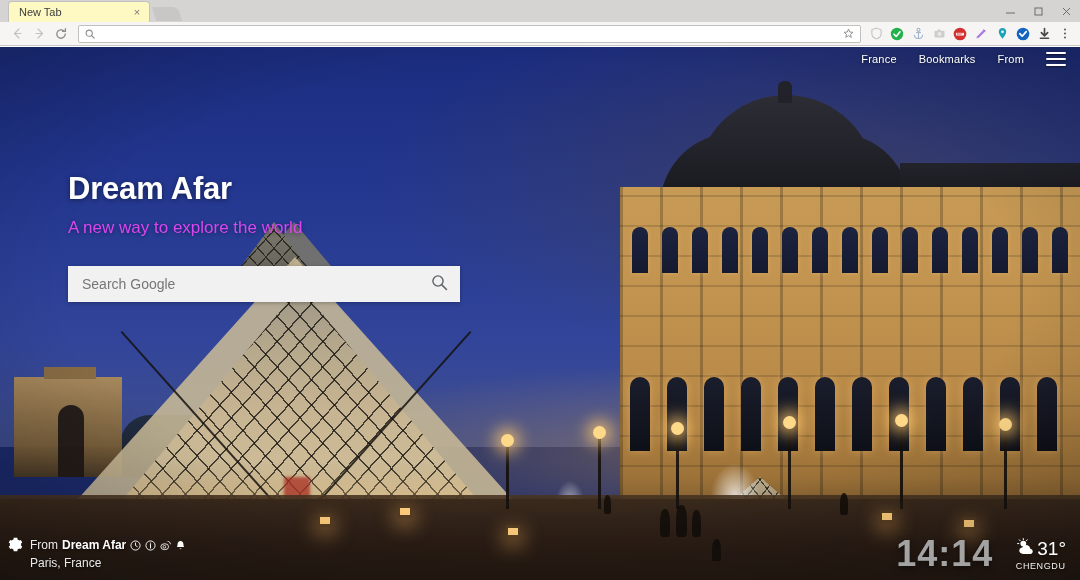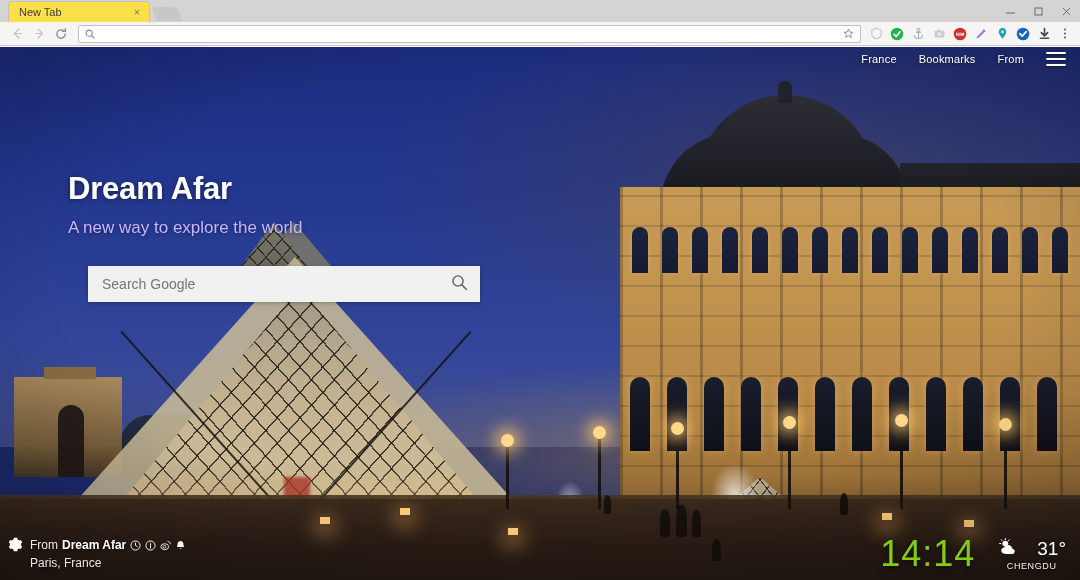--- a/index.html
+++ b/index.html
@@ -12,21 +12,21 @@
 
   
   .browser { width:1080px; height:580px; position:relative; }
 
   .tabstrip {
     height:22px; background:#d6d4d2; position:relative;
     border-bottom:0; display:flex; align-items:flex-end;
   }
   .tab {
     position:relative; margin-left:8px; height:21px; width:142px;
-    background:#fde047; border:1px solid #c3c1bf; border-bottom:none;
+    background:#fef9c3; border:1px solid #c3c1bf; border-bottom:none;
     border-top-left-radius:4px; border-top-right-radius:4px;
     display:flex; align-items:center; padding:0 6px 0 10px;
     transform:skewX(0deg);
   }
   .tab-title {
     font-size:11px; color:#3c3c3c; flex:1;
     white-space:nowrap; overflow:hidden; text-overflow:ellipsis;
   }
   .tab-close {
     font-size:11px; color:#7a7a7a; width:12px; text-align:center;
@@ -274,28 +274,27 @@
     justify-content:space-between; cursor:pointer; }
   .hamburger span { display:block; height:2px; background:#fff; border-radius:1px;
     box-shadow:0 1px 2px rgba(0,0,0,.5); }
 
   .hero { position:absolute; left:68px; top:125px; z-index:8; width:400px; }
   .hero h1 {
     font-size:31px; font-weight:bold; color:#ffffff; letter-spacing:-.2px;
     text-shadow:0 1px 5px rgba(0,0,0,.45); line-height:1.1;
   }
   .hero p {
-    margin-top:12px; font-size:17px; color:#c4b5fd; font-weight:400;
+    margin-top:12px; font-size:17px; color:#d946ef; font-weight:400;
     text-shadow:0 1px 4px rgba(0,0,0,.45);
   }
   .searchbox {
     margin-top:28px; width:392px; height:36px; background:#f1f1f1;
     display:flex; align-items:center; padding:0 12px 0 14px; gap:8px;
     box-shadow:0 1px 4px rgba(0,0,0,.28);
-    margin-left:20px;
   }
   .search-input {
     flex:1; border:none; outline:none; background:transparent;
     font-size:14px; color:#3a3a3a; font-family:"Liberation Sans", sans-serif;
   }
   .search-input::placeholder { color:#767676; }
 
   .attrib {
     position:absolute; left:8px; bottom:8px; z-index:8;
     display:flex; align-items:flex-start; gap:7px;
@@ -304,25 +303,25 @@
     text-shadow:0 1px 3px rgba(0,0,0,.6); }
   .attrib-row1 { display:flex; align-items:center; gap:4px; }
   .attrib-row1 b { color:#ffffff; font-weight:bold; }
   .soc { width:11px; height:11px; display:inline-flex; align-items:center; justify-content:center; cursor:pointer; }
 
   .clockwrap {
     position:absolute; right:14px; bottom:8px; z-index:8;
     display:flex; align-items:center; gap:22px;
   }
   .clock {
-    font-size:36px; color:#84cc16; font-weight:400; letter-spacing:1px;
+    font-size:36px; color:#a3a3a3; font-weight:700; letter-spacing:1px;
     text-shadow:0 2px 6px rgba(0,0,0,.55); line-height:1;
   }
   .weather { display:flex; flex-direction:column; align-items:center; gap:1px; }
-  .weather-top { display:flex; align-items:center; gap:18px; }
+  .weather-top { display:flex; align-items:center; gap:0; }
   .temp { font-size:19px; color:#ffffff; text-shadow:0 1px 4px rgba(0,0,0,.55); }
   .city { font-size:9px; color:#f0f0f0; letter-spacing:.6px;
     text-shadow:0 1px 3px rgba(0,0,0,.55); }
 </style>
 </head>
 <body>
 
 <div class="browser">
 
   <div class="tabstrip">

